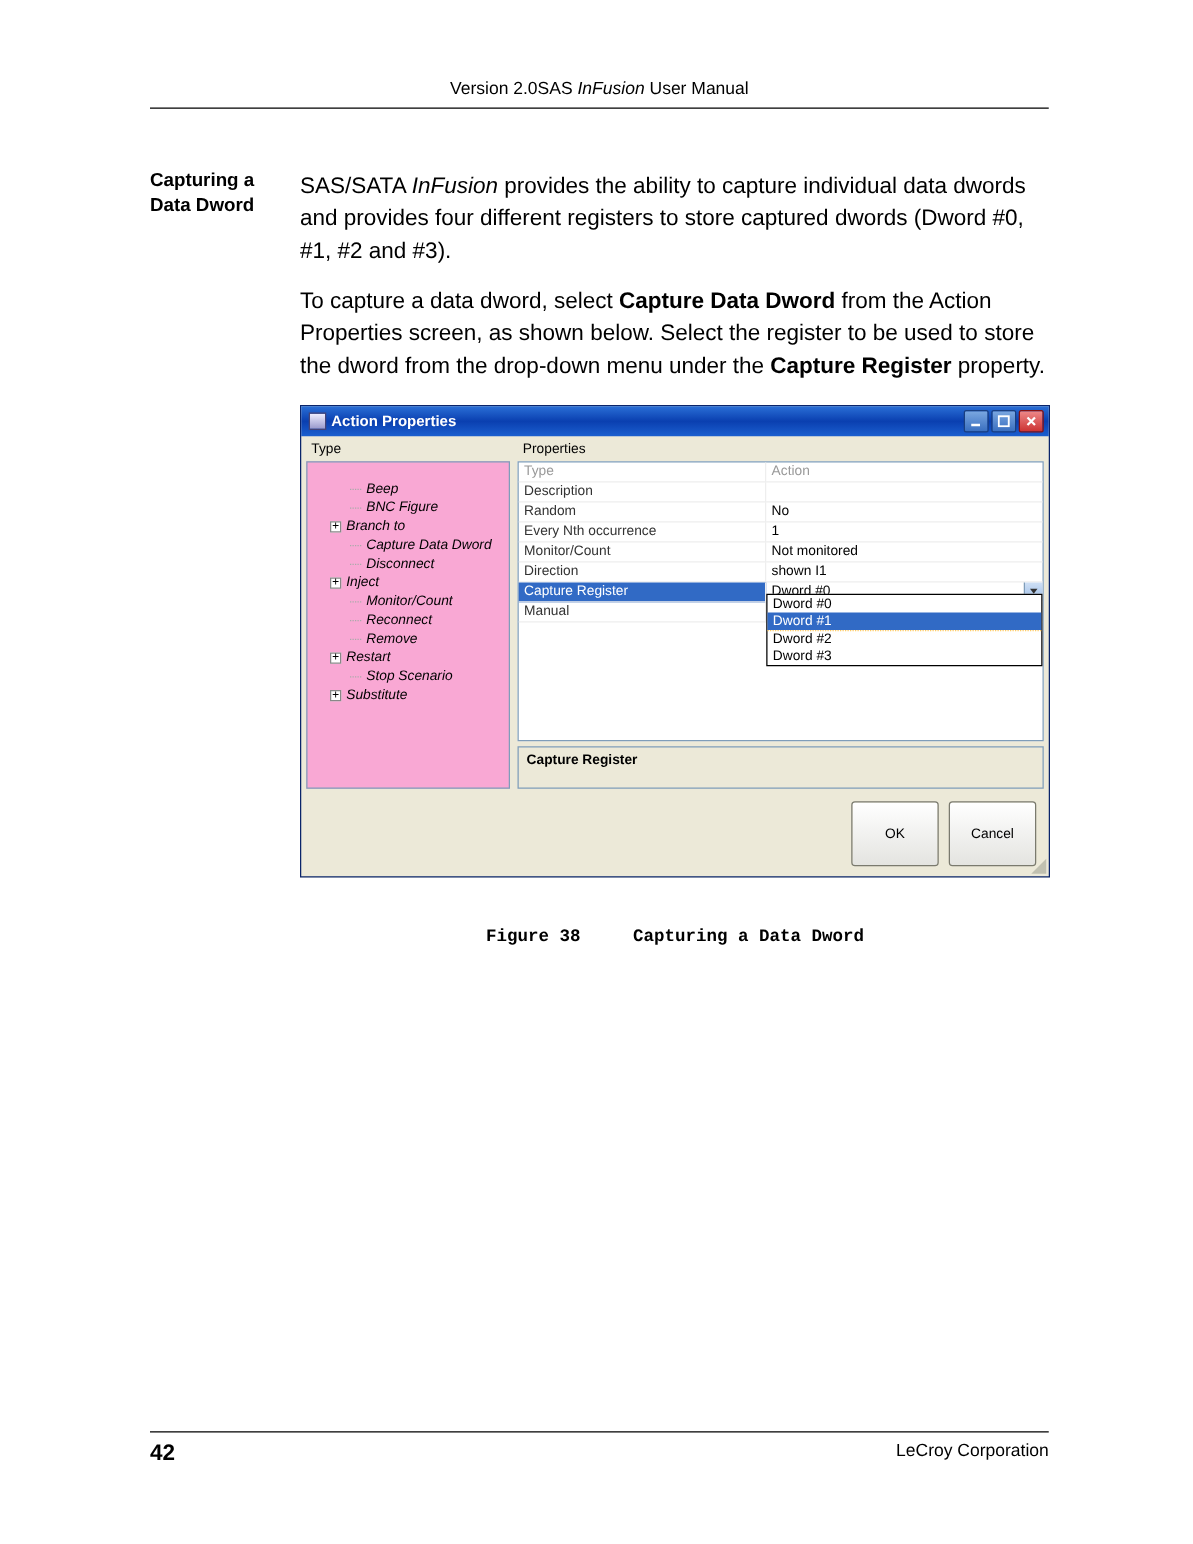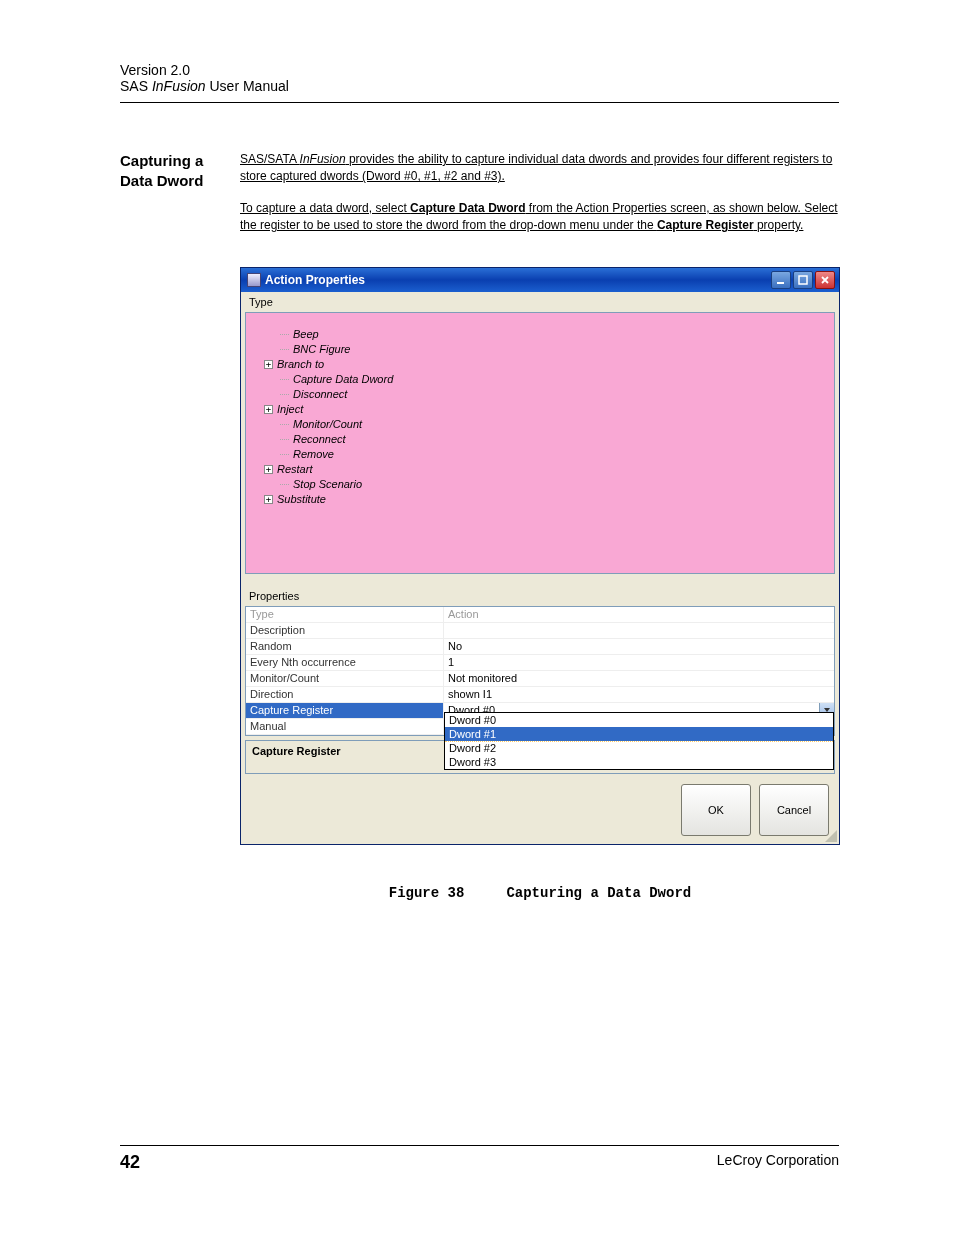--- a/index.html
+++ b/index.html
@@ -9,52 +9,50 @@
     width: 954px;
     height: 1235px;
     position: relative;
     color: #000;
   }
   .page {
     padding: 62px 115px 50px 120px;
   }
   .header {
     display: flex;
-    justify-content: flex-end;
+    justify-content: center;
     font-size: 14px;
     font-family: Arial, sans-serif;
     padding-bottom: 8px;
     border-bottom: 1px solid #000;
-    flex-direction: column;
   }
   .header-right { font-style: normal; }
   .header-right .italic { font-style: italic; }
   .section {
     margin-top: 48px;
     display: flex;
     gap: 20px;
   }
   .section-title {
     width: 100px;
     font-weight: bold;
     font-size: 15px;
     line-height: 1.3;
     flex-shrink: 0;
   }
   .section-body {
     flex: 1;
-    font-size: 12px;
+    font-size: 18px;
     line-height: 1.45;
-    text-decoration: underline;
   }
   .section-body p { margin-bottom: 14px; }
   .section-body .italic { font-style: italic; }
   .section-body .bold { font-weight: bold; }
   .screenshot-wrap {
-    margin-top: 18px;
+    margin-top: 4px;
     margin-left: 120px;
     width: 600px;
   }
   
   .dialog {
     border: 1px solid #0a246a;
     background: #ece9d8;
     font-family: Tahoma, Arial, sans-serif;
     font-size: 11px;
   }
@@ -85,22 +83,21 @@
     color:#fff;
   }
   .win-btn.close {
     background: linear-gradient(to bottom, #e88, #c33);
     border-color: #811;
   }
   .win-btn svg { width: 10px; height: 10px; }
   .dialog-body {
     display: flex;
     padding: 4px;
-    gap: 16px;
-    flex-direction: column;
+    gap: 6px;
   }
   .panel-label {
     font-size: 11px;
     padding: 2px 4px 4px 4px;
     color: #000;
     background: #ece9d8;
     margin: -2px 0 0 0;
   }
   .tree-outer { background: #ece9d8; }
   .tree-outer .panel-label { background: transparent; }

